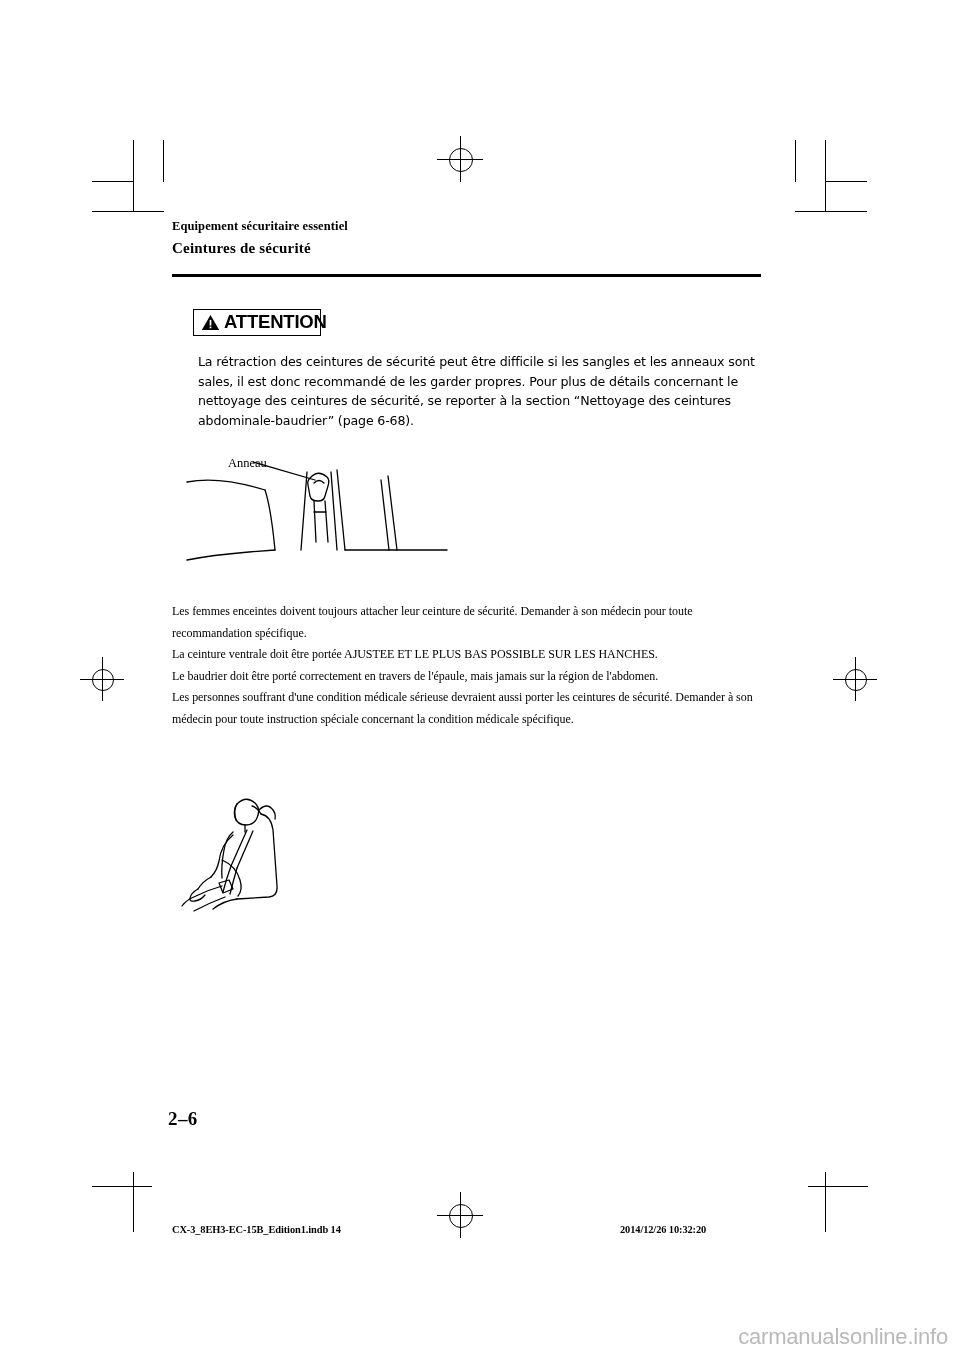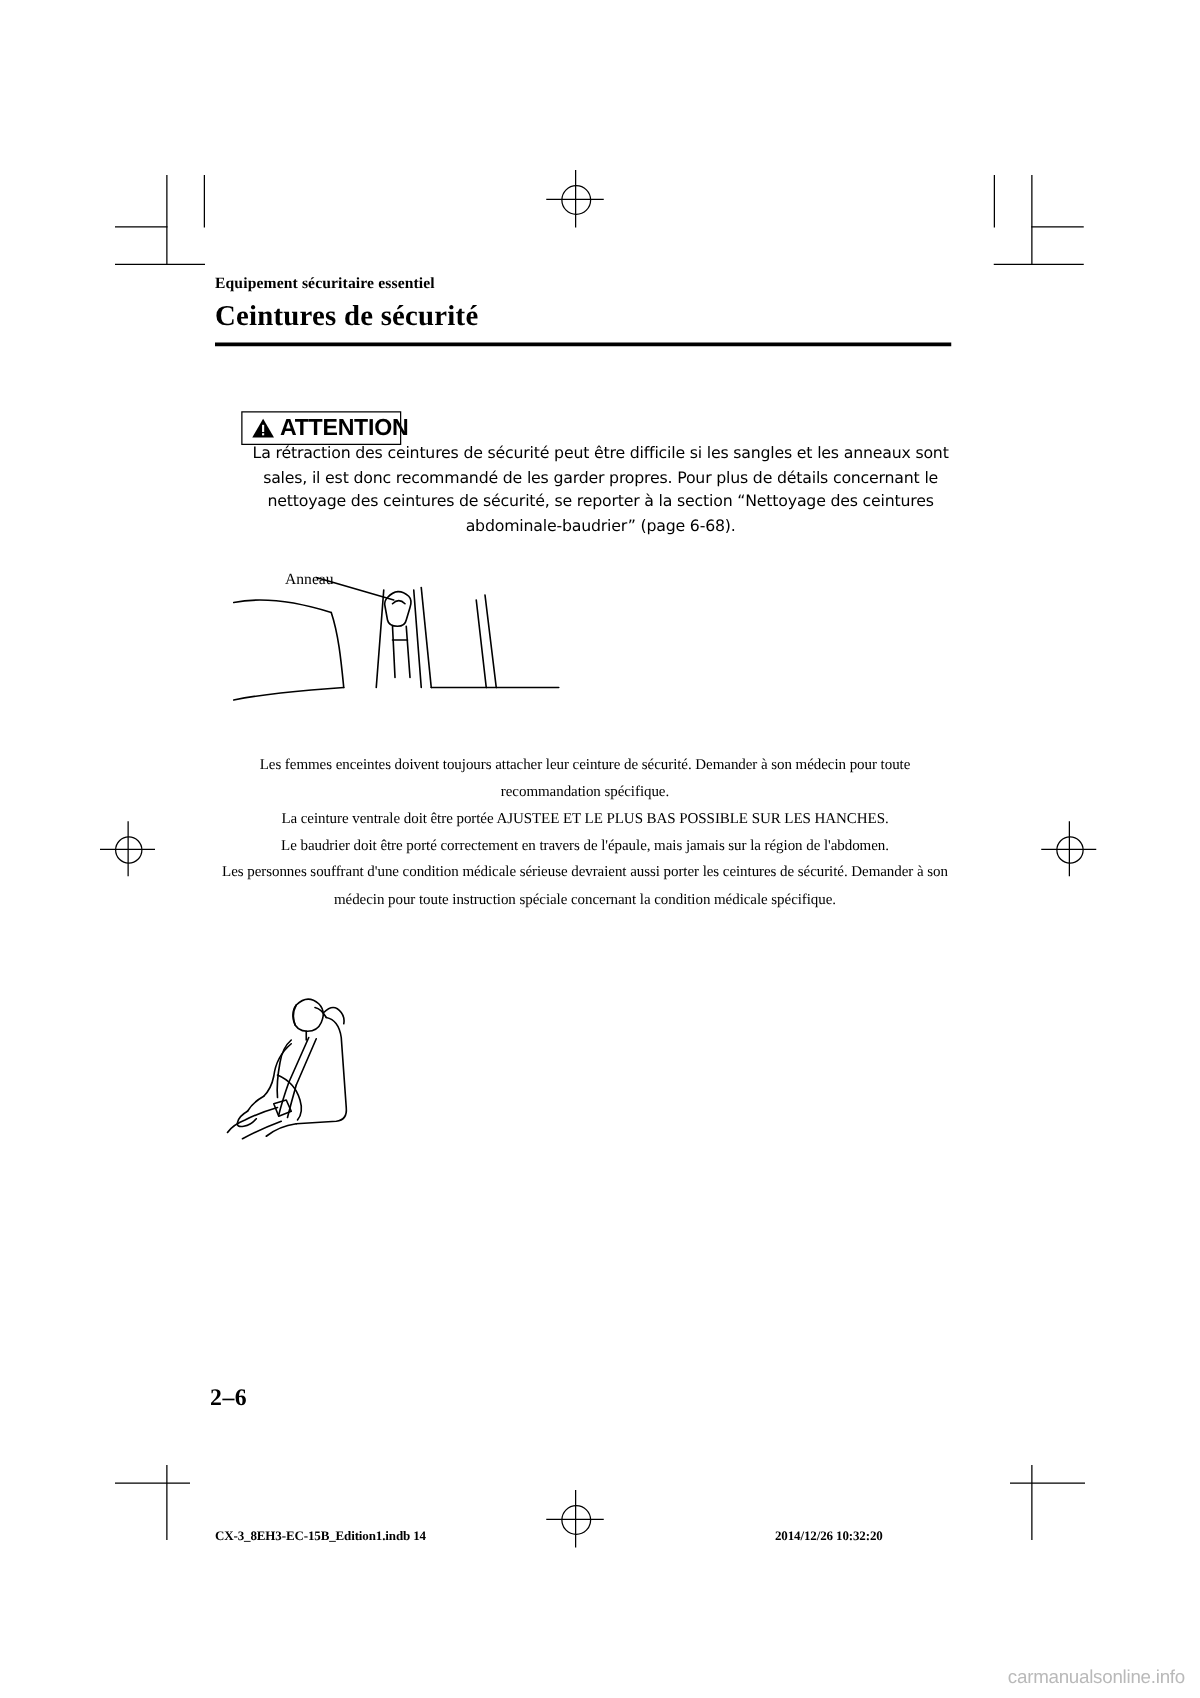--- a/index.html
+++ b/index.html
@@ -70,55 +70,54 @@
   .reg-right { left: 845px; top: 669px; width: 20px; height: 20px; }
   .reg-right-h { left: 833px; top: 678.5px; width: 44px; height: 1.2px; }
   .reg-right-v { left: 854.5px; top: 657px; width: 1.2px; height: 44px; }
 
   
   .page {
     position: absolute;
     left: 0; top: 0;
     width: 960px;
     height: 1358px;
-    text-align: center;
   }
 
   .section-label {
     position: absolute;
     left: 172px;
     top: 219px;
     font-family: "Liberation Serif", serif;
     font-weight: bold;
     font-size: 12.5px;
     letter-spacing: 0.1px;
   }
   .chapter-title {
     position: absolute;
     left: 172px;
     top: 240px;
     font-family: "Liberation Serif", serif;
     font-weight: bold;
-    font-size: 23px;
+    font-size: 15px;
     letter-spacing: 0.2px;
   }
   .header-rule {
     position: absolute;
     left: 172px;
     top: 274px;
     width: 589px;
     height: 2.6px;
     background: #000;
   }
 
   
   .attention-box {
     position: absolute;
     left: 193px;
-    top: 329px;
+    top: 309px;
     width: 128px;
     height: 27px;
     border: 1.4px solid #000;
     box-sizing: border-box;
     display: flex;
     align-items: center;
     padding-left: 7px;
   }
   .warn-triangle {
     width: 19px;
@@ -232,21 +231,21 @@
     font-size: 10.4px;
     letter-spacing: -0.1px;
     margin-left: 11px;
   }
 
   .watermark {
     position: absolute;
     right: 12px;
     bottom: 8px;
     font-family: "Liberation Sans", sans-serif;
-    font-size: 15px;
+    font-size: 22px;
     color: #b9b9b9;
     letter-spacing: -0.2px;
   }
 </style>
 </head>
 <body>
 
 <div class="crop cm-tl-v"></div>
 <div class="crop cm-tl-h"></div>
 <div class="crop cm-tl-v2"></div>

